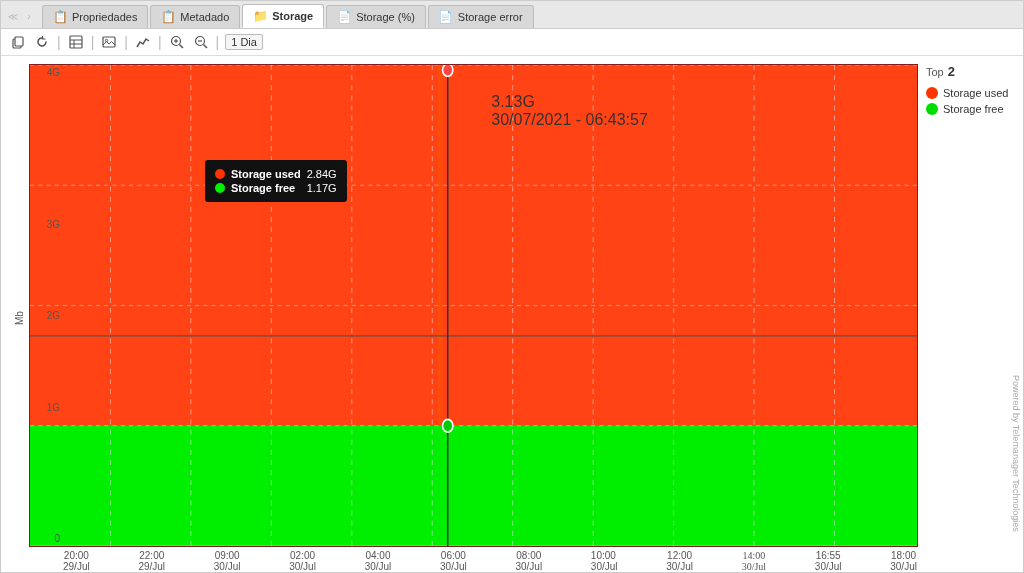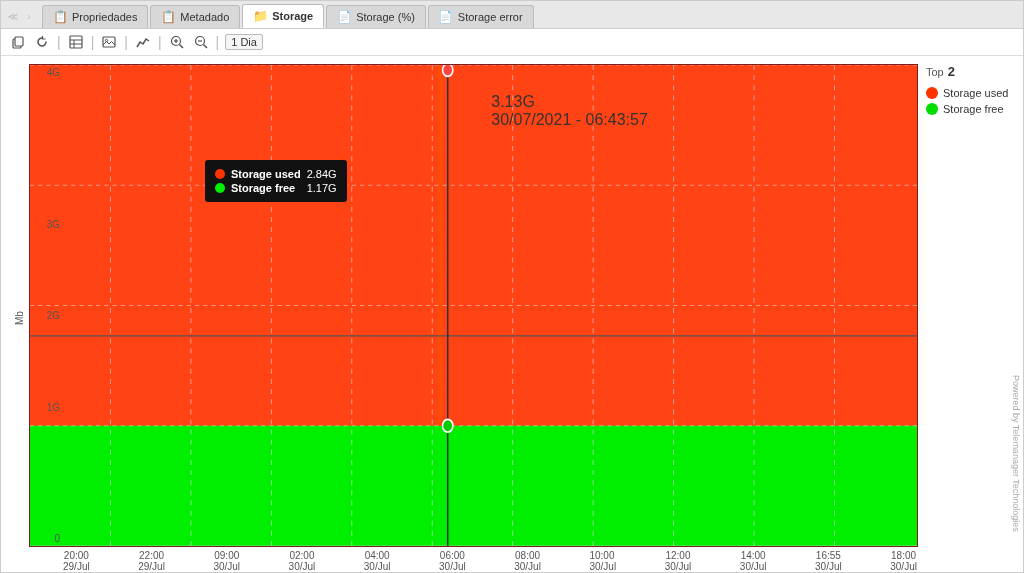--- a/index.html
+++ b/index.html
@@ -430,21 +430,21 @@
               <div>30/Jul</div>
             </div>
             <div style="text-align:left;">
               <div>10:00</div>
               <div>30/Jul</div>
             </div>
             <div style="text-align:center;">
               <div>12:00</div>
               <div>30/Jul</div>
             </div>
-            <div style="text-align:center;">
+            <div style="text-align:center;font-family:Liberation Serif, serif;">
               <div>14:00</div>
               <div>30/Jul</div>
             </div>
             <div style="text-align:center;">
               <div>16:55</div>
               <div>30/Jul</div>
             </div>
             <div style="text-align:center;">
               <div>18:00</div>
               <div>30/Jul</div>

